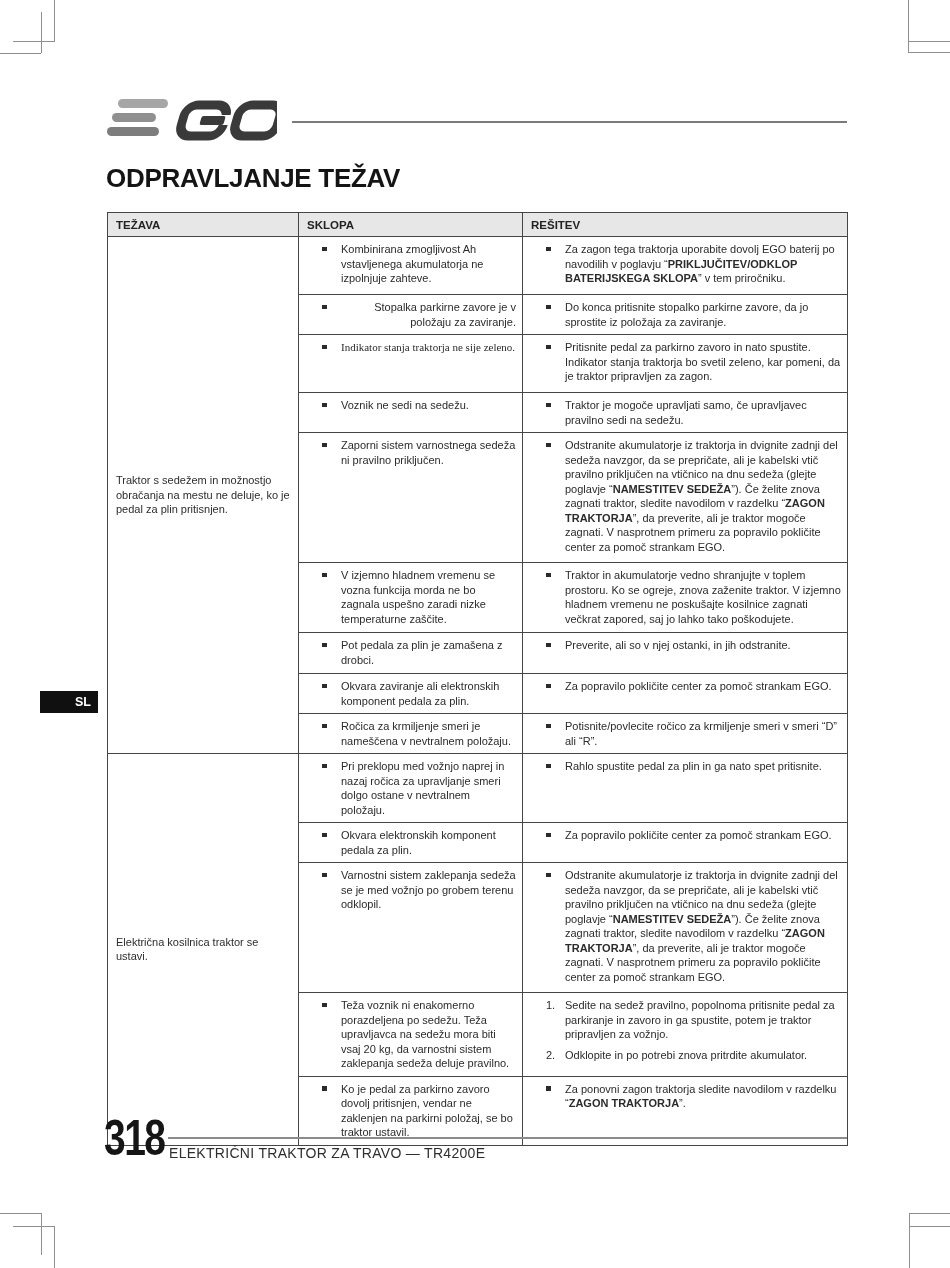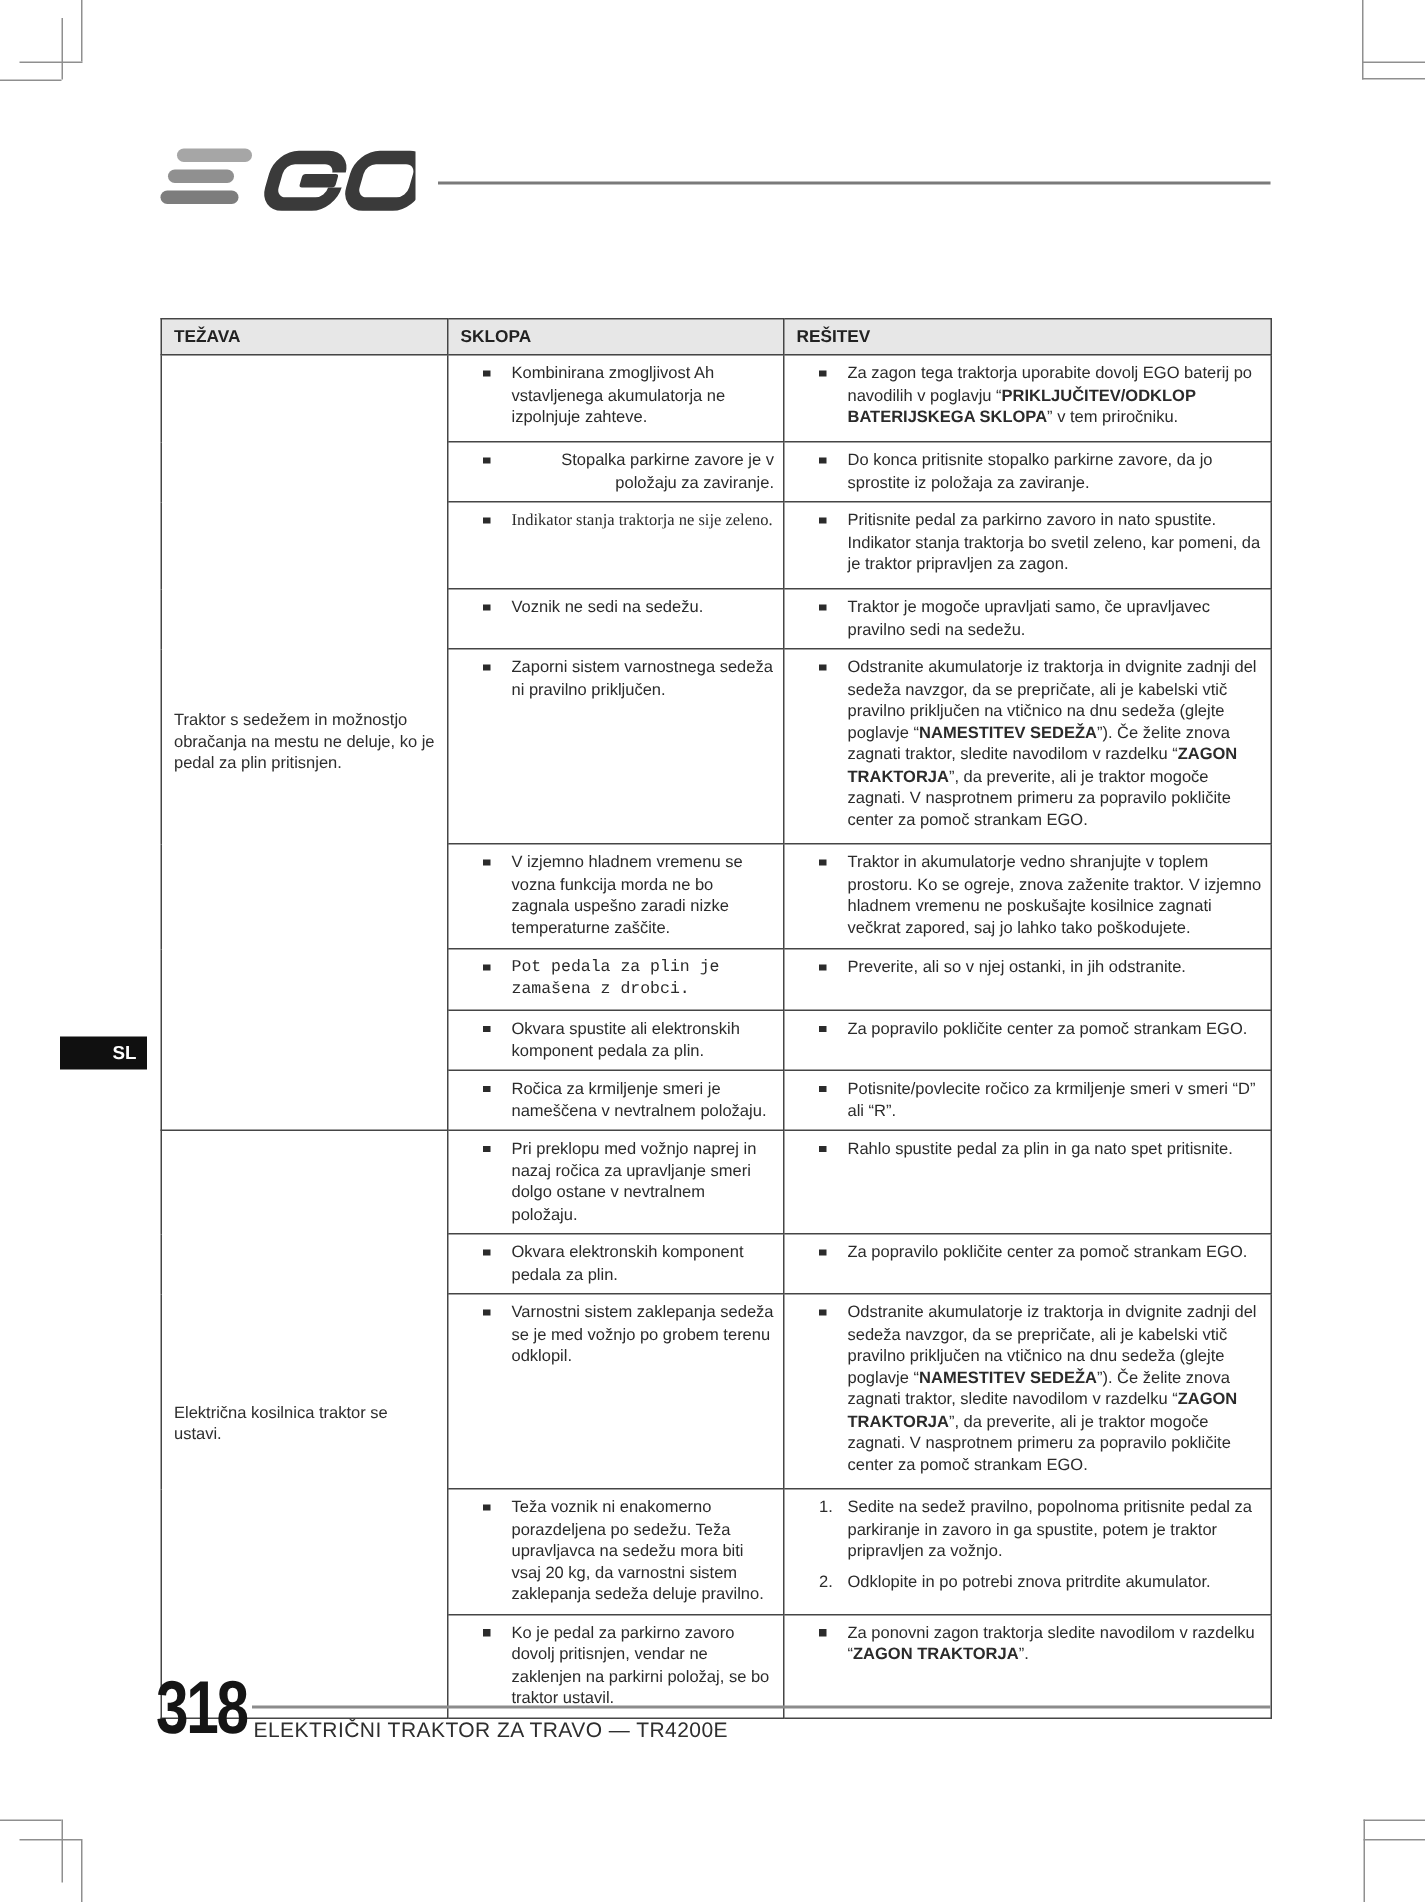--- a/index.html
+++ b/index.html
@@ -66,20 +66,21 @@
     <rect x="2" y="29" width="52" height="9" rx="4.5" fill="#7d7d7d"></rect>
     <g transform="translate(12,0) skewX(-16)">
       <rect x="72" y="7" width="42" height="31" rx="11" fill="none" stroke="#3a3a3a" stroke-width="9"></rect>
       <rect x="98" y="17" width="22" height="10" fill="#ffffff"></rect>
       <rect x="90" y="18" width="24" height="9" rx="2" fill="#3a3a3a"></rect>
       <rect x="126" y="7" width="42" height="31" rx="11" fill="none" stroke="#3a3a3a" stroke-width="9"></rect>
     </g>
   </svg>
   <div class="brand-rule"></div>
 
+  <h1 class="title">ODPRAVLJANJE TEŽAV</h1>
 
   <table class="tt">
     <colgroup>
         <col style="width:191px">
         <col style="width:224px">
         <col style="width:325px">
       </colgroup>
     <thead>
       <tr>
         <th>TEŽAVA</th>
@@ -216,21 +217,21 @@
                 <span class="marker-box">
                   <span class="sq"></span>
                 </span>
                 <div class="txt"><span>Traktor in akumulatorje vedno shranjujte v toplem prostoru. Ko se ogreje, znova zaženite traktor. V izjemno hladnem vremenu ne poskušajte kosilnice zagnati večkrat zapored, saj jo lahko tako poškodujete.</span></div>
               </div>
             </div>
           </td>
         </tr>
         <tr>
           <td class="content-cell">
-            <div class="cell" style="min-height: 30px; font-family: Liberation Mono, monospace;">
+            <div class="cell" style="min-height: 30px;">
               <div class="item">
                 <span class="marker-box">
                   <span class="sq"></span>
                 </span>
                 <div class="txt"><span>Pot pedala za plin je zamašena z drobci.</span></div>
               </div>
             </div>
           </td>
           <td class="content-cell">
             <div class="cell" style="min-height: 30px;">
@@ -243,21 +244,21 @@
             </div>
           </td>
         </tr>
         <tr>
           <td class="content-cell">
             <div class="cell" style="min-height: 26px;">
               <div class="item">
                 <span class="marker-box">
                   <span class="sq"></span>
                 </span>
-                <div class="txt"><span>Okvara spustite ali elektronskih komponent pedala za plin.</span></div>
+                <div class="txt"><span>Okvara zaviranje ali elektronskih komponent pedala za plin.</span></div>
               </div>
             </div>
           </td>
           <td class="content-cell">
             <div class="cell" style="min-height: 26px;">
               <div class="item">
                 <span class="marker-box">
                   <span class="sq"></span>
                 </span>
                 <div class="txt"><span>Za popravilo pokličite center za pomoč strankam EGO.</span></div>

